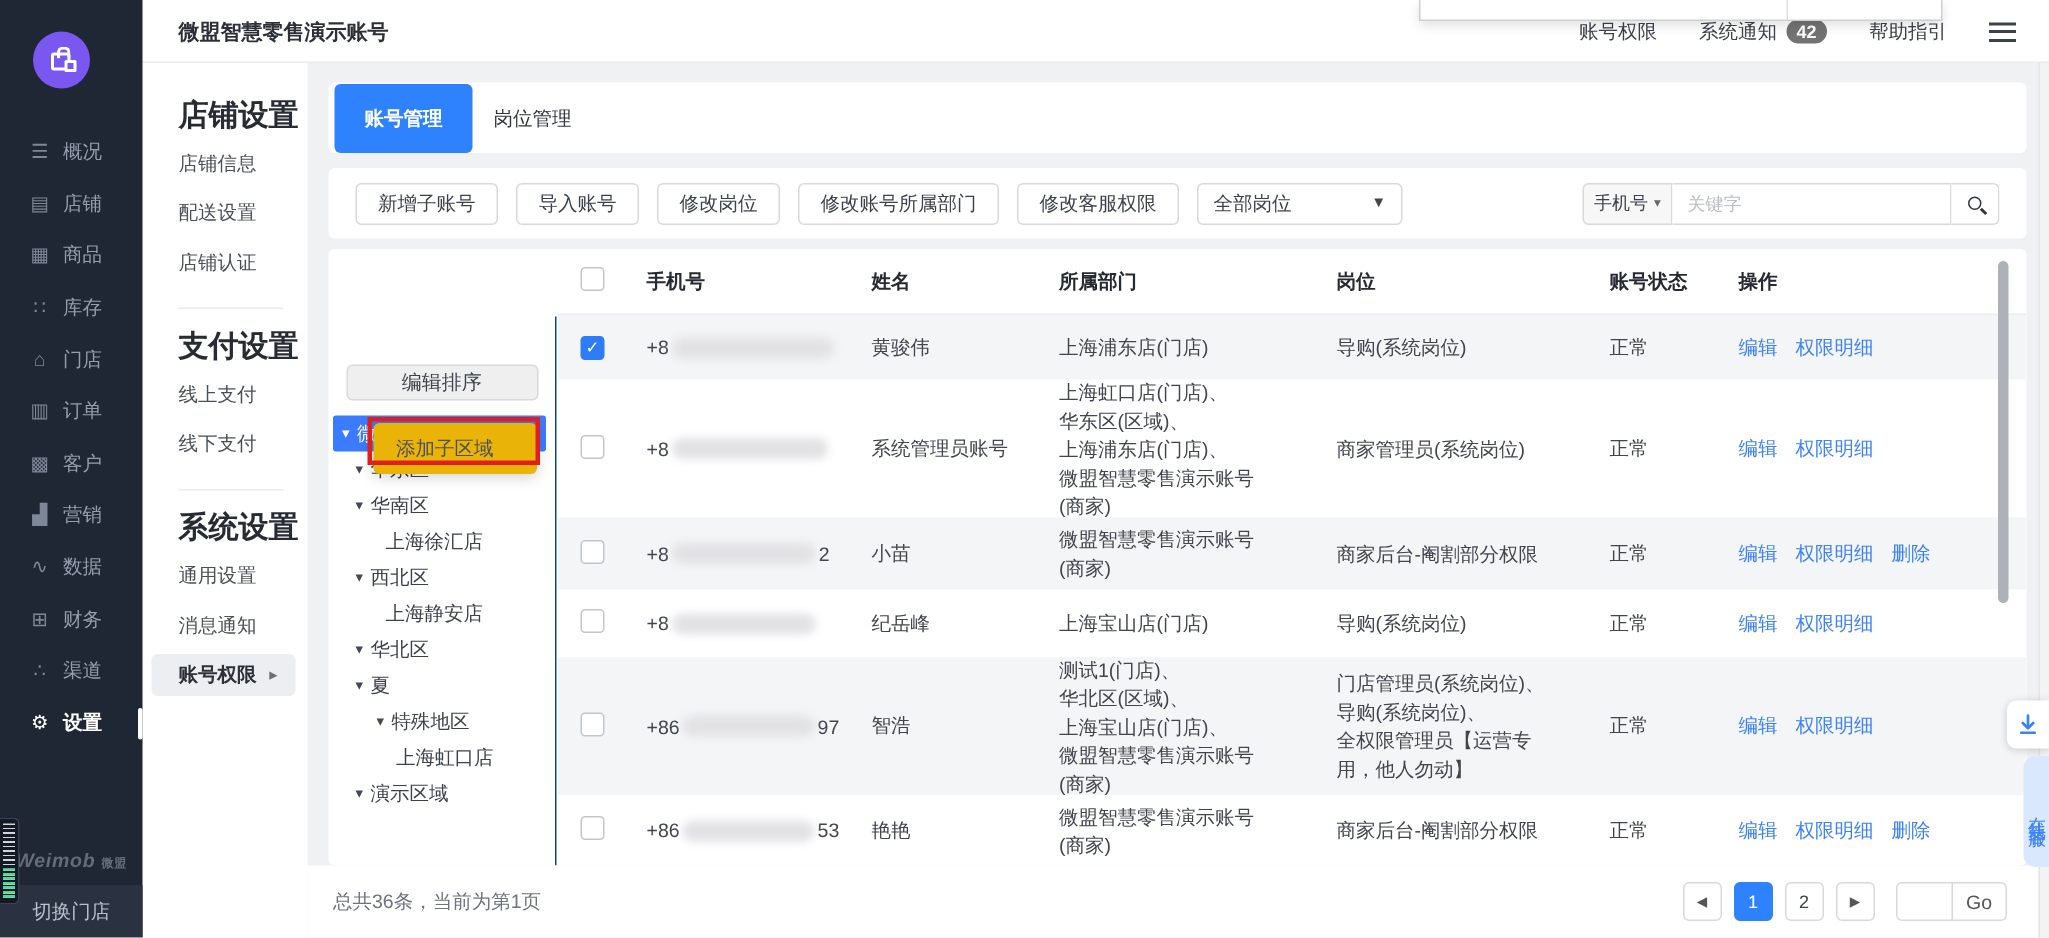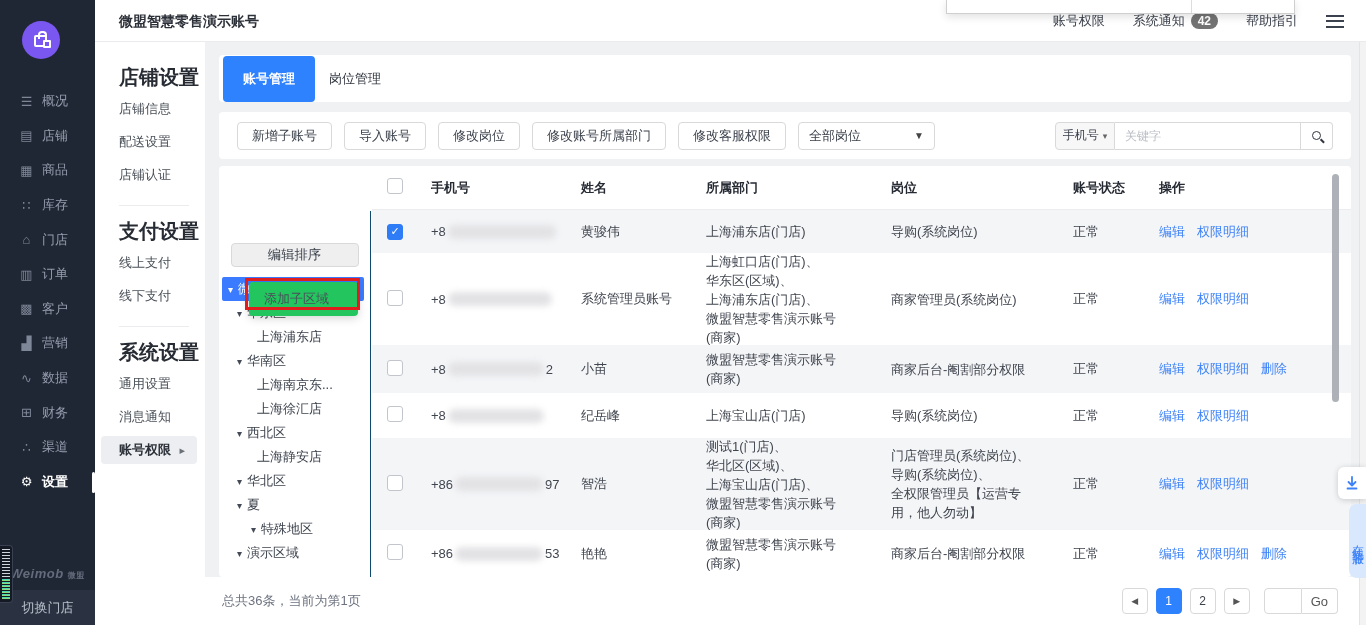--- a/index.html
+++ b/index.html
@@ -75,21 +75,21 @@
   .edit-sort { width:128px; height:24px; margin:0 auto 10px auto; border:1px solid #d9d9d9; border-radius:4px; display:flex; align-items:center; justify-content:center; color:#3c424d; cursor:pointer; }
   .tnode { height:24px; display:flex; align-items:center; color:#3c424d; cursor:pointer; white-space:nowrap; }
   .tnode .tcar { font-size:10px; color:#454b56; margin-right:5px; }
   .tnode.root { background:#3a7bff; color:#fff; margin:0 6px 0 3px; border-radius:2px; padding-left:6px; position:relative; }
   .tnode.root .tcar { color:#fff; }
   .tnode.root .more { position:absolute; right:7px; top:0; line-height:24px; font-size:13px; font-weight:bold; color:#fff; letter-spacing:0; }
   .t1 { padding-left:18px; }
   .t2 { padding-left:38px; }
   .t2c { padding-left:32px; }
   .t3 { padding-left:45px; }
-  .tree-popup { position:absolute; left:30px; top:71px; width:109px; height:34px; background:#22c55e; border-radius:4px; box-shadow:0 2px 10px rgba(0,0,0,.18); line-height:34px; padding-left:15px; color:#4a5058; z-index:5; cursor:pointer; }
+  .tree-popup { position:absolute; left:30px; top:71px; width:109px; height:34px; background:#eab308; border-radius:4px; box-shadow:0 2px 10px rgba(0,0,0,.18); line-height:34px; padding-left:15px; color:#4a5058; z-index:5; cursor:pointer; }
   .red-annot { position:absolute; left:26px; top:67px; width:115px; height:32px; border:3px solid #e01e1e; z-index:6; pointer-events:none; }
 
   
   .table { position:absolute; left:153px; top:0; width:979px; height:411px; }
   .trow { display:flex; align-items:center; }
   .thead { height:44px; font-weight:bold; color:#262a33; border-bottom:1px solid #ececee; }
   .cell { padding-right:8px; }
   .c-cb { width:59px; padding-left:15px; }
   .c-phone { width:150px; display:flex; align-items:center; }
   .c-name { width:125px; }
@@ -265,29 +265,23 @@
       <button class="edit-sort">编辑排序</button>
       <div class="tnode root">
           <span class="tcar">▾</span>
           <span>微盟智慧零</span>
           <span class="more">⋮</span>
         </div>
       <div class="tnode t1">
           <span class="tcar">▾</span>
           <span>华东区</span>
         </div>
-      <div class="tnode t2">
-          <span>上海浦东店</span>
-        </div>
       <div class="tnode t1">
           <span class="tcar">▾</span>
           <span>华南区</span>
-        </div>
-      <div class="tnode t2">
-          <span>上海南京东...</span>
         </div>
       <div class="tnode t2">
           <span>上海徐汇店</span>
         </div>
       <div class="tnode t1">
           <span class="tcar">▾</span>
           <span>西北区</span>
         </div>
       <div class="tnode t2">
           <span>上海静安店</span>
@@ -296,20 +290,23 @@
           <span class="tcar">▾</span>
           <span>华北区</span>
         </div>
       <div class="tnode t1">
           <span class="tcar">▾</span>
           <span>夏</span>
         </div>
       <div class="tnode t2c">
           <span class="tcar">▾</span>
           <span>特殊地区</span>
+        </div>
+      <div class="tnode t3">
+          <span>上海虹口店</span>
         </div>
       <div class="tnode t1">
           <span class="tcar">▾</span>
           <span>演示区域</span>
         </div>
       <div class="tree-popup">添加子区域</div>
       <div class="red-annot"></div>
     </div>
 
     <div class="table">

